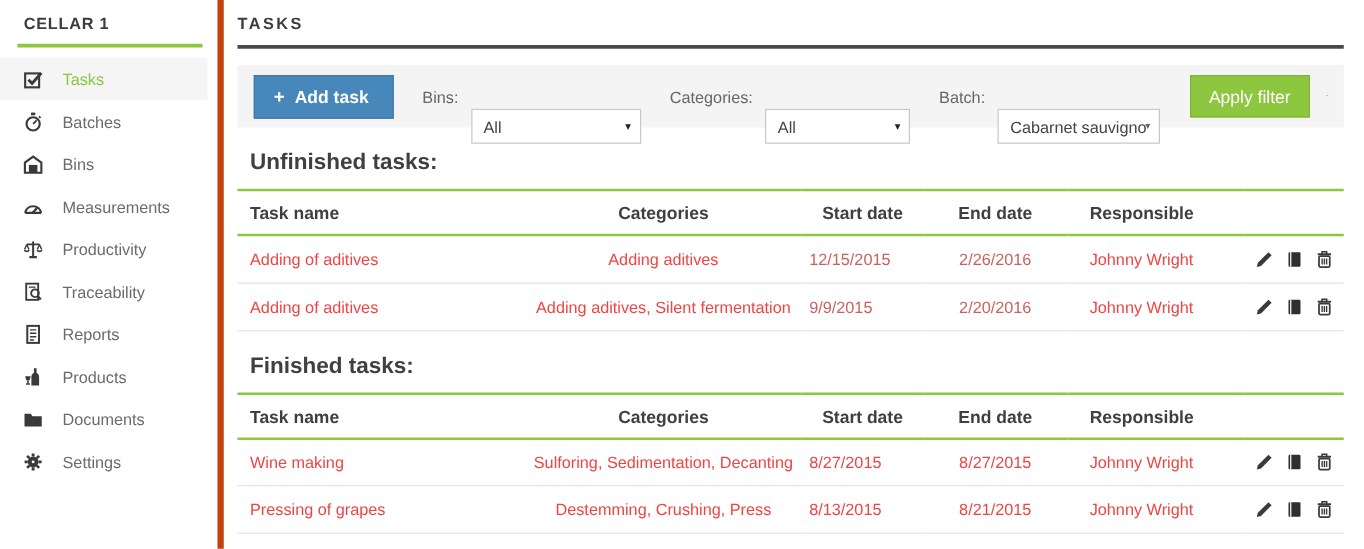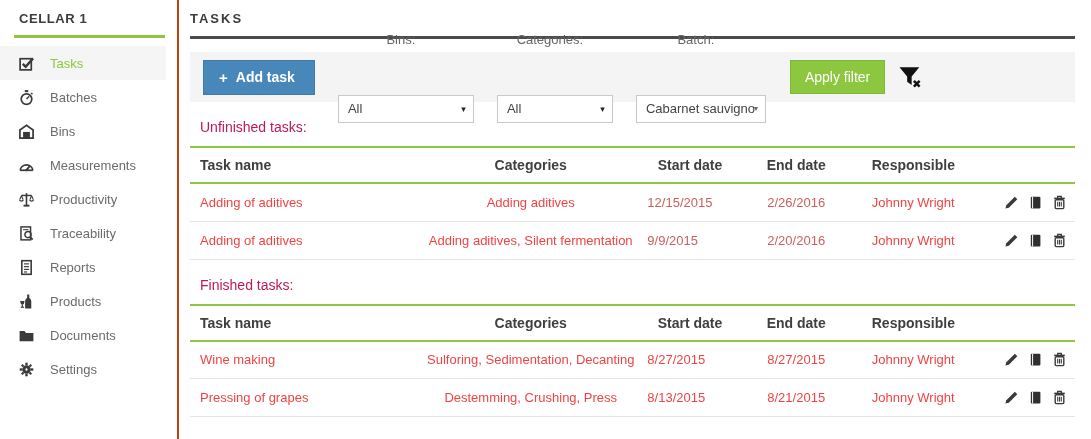--- a/index.html
+++ b/index.html
@@ -1,21 +1,21 @@
 <!DOCTYPE html>
 <html><head>
 <meta charset="utf-8">
 <style>
   * { box-sizing: border-box; margin: 0; padding: 0; }
   html,body { width:1091px; height:439px; background:#fff; overflow:hidden;
     font-family:"Liberation Sans", sans-serif; font-size:13px; color:#6b6b6b; }
 
   
   .sidebar { position:absolute; left:0; top:0; width:179px; height:439px;
-    border-right:2px solid #c2410c; background:#fff; }
+    border-right:5px solid #c2410c; background:#fff; }
   .sidebar-title { margin:11px 0 0 19px; font-size:13px; font-weight:bold;
     color:#3c3c3c; letter-spacing:.6px; }
   .sidebar-rule { margin:9px 12px 8px 14px; height:3px; background:#8dc63f; }
   .nav-item { display:flex; align-items:center; height:34px; width:166px;
     padding-left:18px; color:#6b6b6b; cursor:pointer; }
   .nav-item .icn { width:17px; height:17px; margin-right:15px; flex:0 0 auto; }
   .nav-item.active { background:#f5f5f5; color:#8dc63f; }
   .icn svg { display:block; width:100%; height:100%; }
   .icn * { stroke:#3a3a3a; }
   .icn .fil { fill:#3a3a3a; stroke:none; }
@@ -26,35 +26,35 @@
   .page-title { margin-top:11px; font-size:13px; font-weight:bold;
     color:#3c3c3c; letter-spacing:2px; }
   .title-rule { margin-top:10px; height:3px; background:#4a4a4a; }
 
   .toolbar { margin-top:13px; background:#f4f4f4; height:50px;
     display:flex; align-items:center; padding:0 13px; }
   .btn-add { background:#4787b9; border:1px solid #3f7aab; color:#fff;
     font-size:14px; font-weight:bold; padding:8px 19px 8px 15px; cursor:pointer;
     display:flex; align-items:center; white-space:nowrap; }
   .btn-add .plus { font-size:15px; margin-right:8px; font-weight:bold; }
-  .fgroup { display:flex; align-items:center; margin-left:23px;flex-direction:column; }
+  .fgroup { display:flex; align-items:center; margin-left:23px; }
   .fgroup label { color:#666; margin-right:10px; white-space:nowrap; }
   .combo { position:relative; background:#fff; border:1px solid #c9c9c9;
     height:28px; display:flex; align-items:center; padding:0 22px 0 9px;
     color:#444; cursor:pointer; overflow:hidden; white-space:nowrap;margin-top:48px; }
   .combo .arrow { position:absolute; right:7px; top:50%; transform:translateY(-54%);
     font-size:9px; color:#222; }
   .combo.sel .arrow { color:#666; font-size:8px; }
   .w-bins { width:136px; } .w-cat { width:116px; } .w-batch { width:130px; }
   .btn-apply { background:#8dc63f; border:1px solid #80b636; color:#fff;
     font-size:14px; padding:8px 14px; margin-left:24px; cursor:pointer; white-space:nowrap; }
   .funnel { margin-left:13px; width:24px; height:24px; cursor:pointer; }
 
-  .section-title { margin:17px 0 11px 10px; font-size:14px; font-weight:normal;
-    color:#be185d; }
+  .section-title { margin:17px 0 11px 10px; font-size:18px; font-weight:bold;
+    color:#404040; }
   table { width:100%; border-collapse:collapse; }
   thead tr { border-top:2px solid #8dc63f; border-bottom:2px solid #8dc63f; }
   th { font-weight:bold; color:#3f3f3f; font-size:14px; padding:9px 6px; }
   td { padding:9px 6px; border-bottom:1px solid #e5e5e5; color:#ef4444; }
   .col-task   { width:26%; text-align:left; padding-left:10px; }
   .col-cat    { width:25%; text-align:center; }
   .col-start  { width:11%; }
   .col-end    { width:13%; text-align:center; }
   .col-resp   { width:16%; text-align:left; padding-left:18px; }
   .col-act    { width:9%;  text-align:right; padding-right:8px; }

